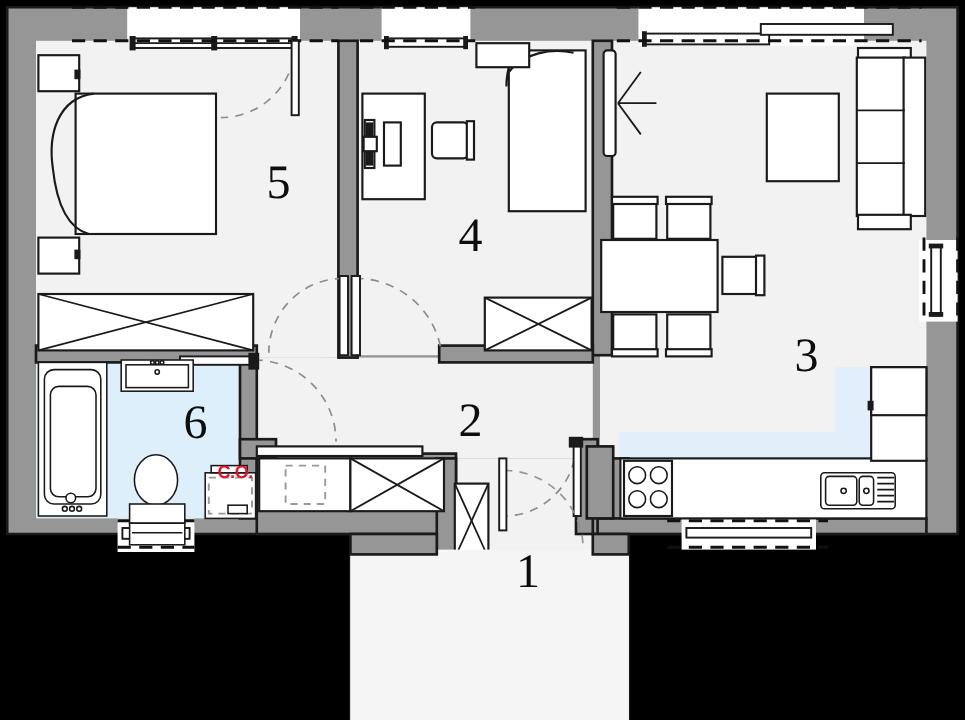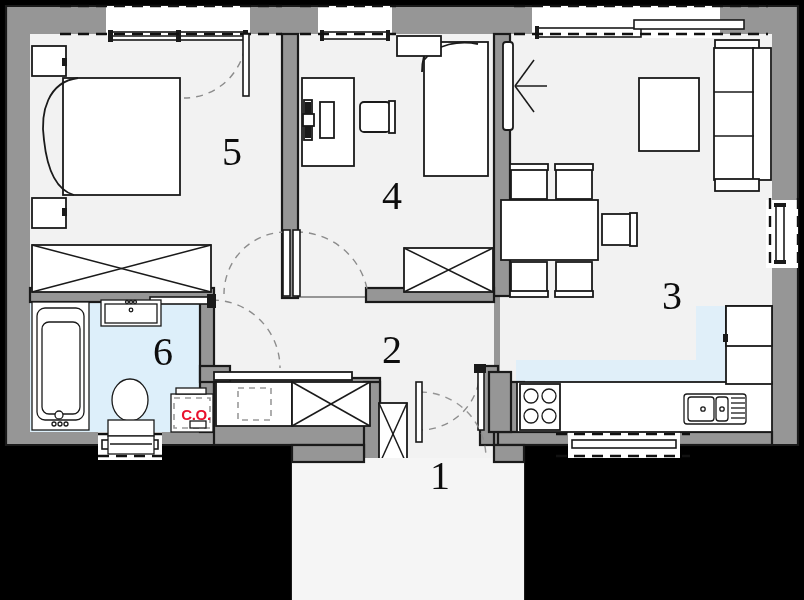--- a/index.html
+++ b/index.html
@@ -418,15 +418,15 @@
 
   </svg>
 
   <div class="rm-label" style="left:232px;top:152px">5</div>
   <div class="rm-label" style="left:392px;top:196px">4</div>
   <div class="rm-label" style="left:672px;top:296px">3</div>
   <div class="rm-label" style="left:392px;top:350px">2</div>
   <div class="rm-label" style="left:440px;top:476px">1</div>
   <div class="rm-label" style="left:163px;top:352px">6</div>
 
-  <div class="co-label" style="left:196px;top:414px">C.O.</div>
+  <div class="co-label" style="left:196px;top:394px">C.O.</div>
 
 </div>
 
 </body></html>

